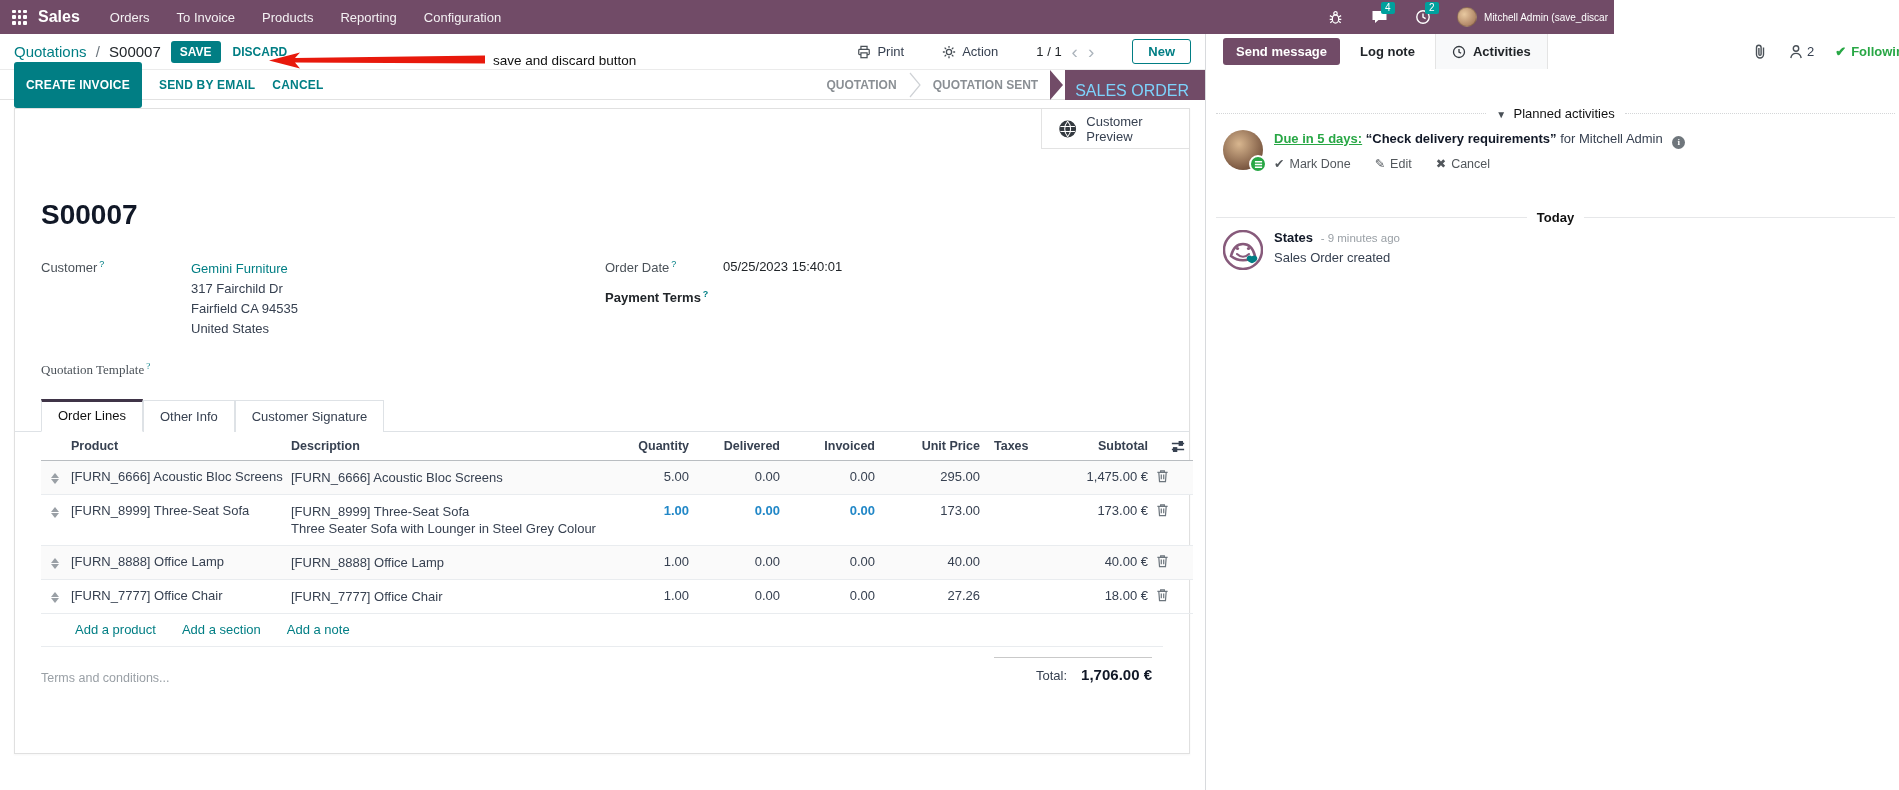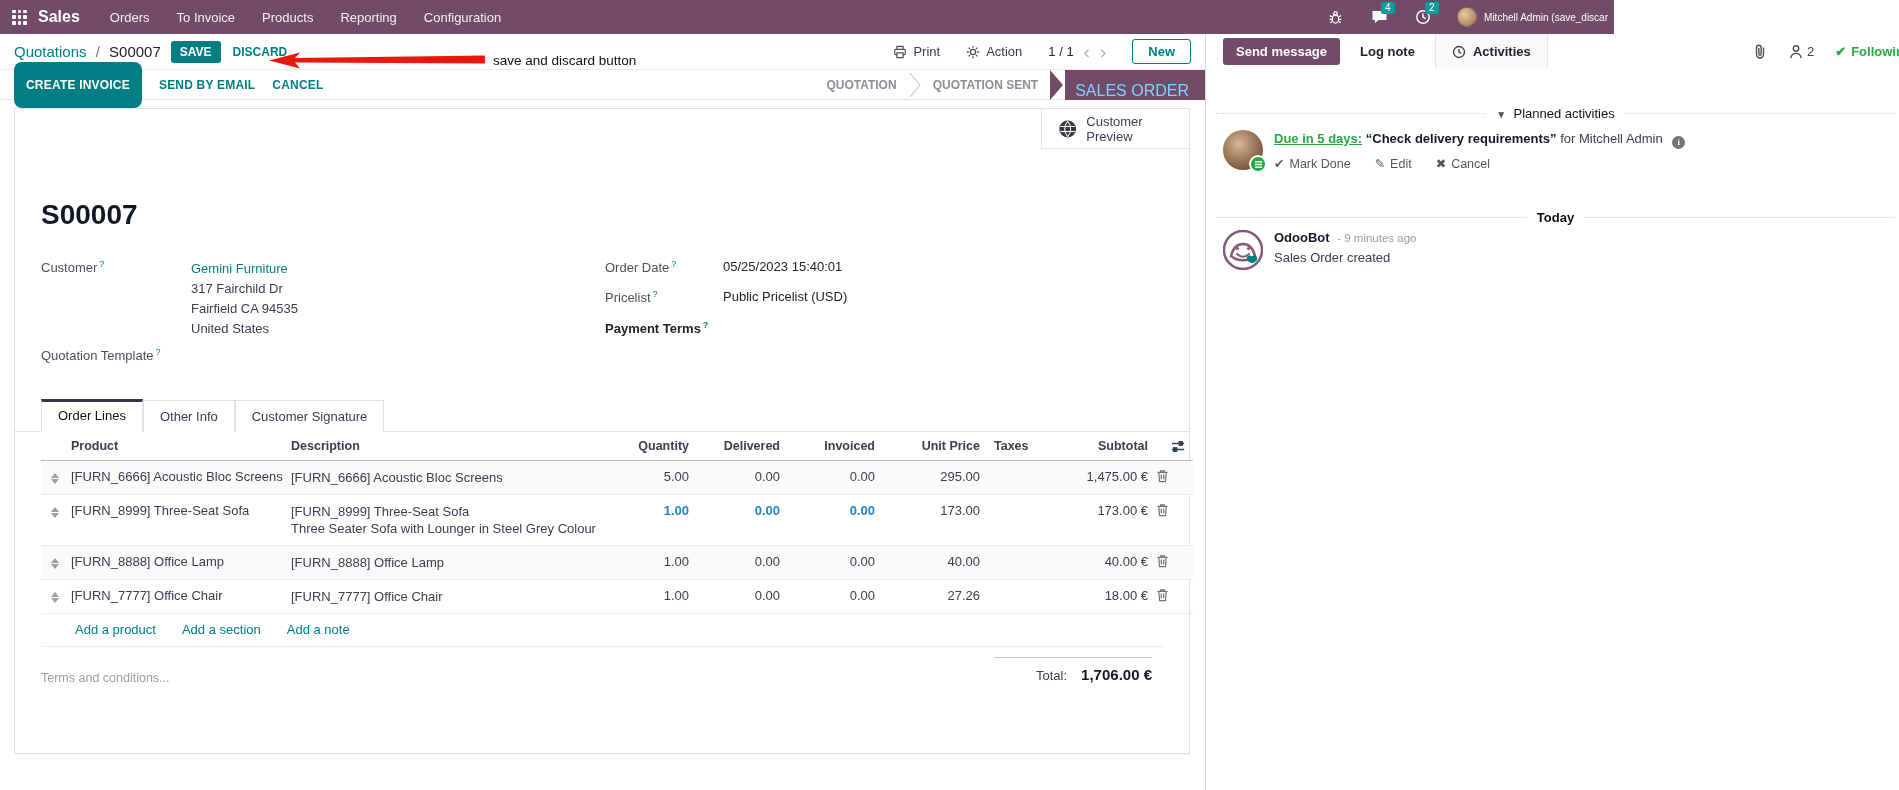--- a/index.html
+++ b/index.html
@@ -33,36 +33,36 @@
   .control-row { position:relative; height:35px; display:flex; align-items:center;
                  padding:0 14px; }
   .breadcrumb { font-size:15px; white-space:nowrap; }
   .bc-link { color:#017e84; cursor:pointer; }
   .bc-sep { color:#6c757d; margin:0 5px; }
   .bc-cur { color:#212529; }
   .btn-save { margin-left:10px; background:#017e84; color:#fff; border:none; font-weight:700;
               font-size:12px; padding:4px 9px; border-radius:3px; cursor:pointer; }
   .btn-discard { margin-left:12px; background:none; border:none; color:#017e84;
                  font-weight:700; font-size:12px; cursor:pointer; }
-  .control-right { margin-left:auto; display:flex; align-items:center; gap:26px; }
+  .control-right { margin-left:auto; display:flex; align-items:center; gap:38px; }
   .cr-item { display:flex; align-items:center; gap:6px; font-size:13px; color:#374151; cursor:pointer; }
   .pager { display:flex; align-items:center; gap:10px; font-size:13px; color:#212529; }
   .pager-arrow { color:#adb5bd; font-size:19px; line-height:1; cursor:pointer; }
   .btn-new { border:1px solid #017e84; color:#017e84; background:#fff; font-size:13px;
              font-weight:600; padding:4px 15px; border-radius:3px; cursor:pointer; }
 
   
   .annotation { position:absolute; left:268px; top:52px; display:flex; align-items:center; z-index:50; }
   .annotation-text { margin-left:7px; font-size:13.5px; color:#111; white-space:nowrap; }
 
   
   .status-row { position:relative; height:31px; border-top:1px solid #ebebeb;
                 border-bottom:1px solid #e2e2e2; display:flex; align-items:center; padding-left:14px; }
   .btn-primary-flat { background:#017e84; color:#fff; border:none; font-size:12px; font-weight:700;
-                      padding:16px 12px; border-radius:8px; cursor:pointer; letter-spacing:.2px; }
+                      padding:16px 12px; border-radius:3px; cursor:pointer; letter-spacing:.2px; }
   .btn-flat { background:none; border:none; color:#017e84; font-size:12px; font-weight:700;
               margin-left:17px; cursor:pointer; letter-spacing:.2px; }
   .steps { position:absolute; right:0; top:0; height:30px; display:flex; align-items:center; }
   .step { font-size:12px; font-weight:700; color:#8a8f94; padding:0 12px; cursor:pointer; }
   .step-chev { width:12px; height:26px; }
   .step-arrowhead { width:0; height:0; border-top:15px solid transparent;
                     border-bottom:15px solid transparent; border-left:13px solid #714B67; margin-right:2px; }
   .step-active { background:#714B67; color:#7dd3fc; height:30px; display:flex; align-items:center;
                  padding:12px 16px 0 10px; min-width:96px; }
 
@@ -77,21 +77,21 @@
 
   .help { color:#017e84; font-size:9px; vertical-align:super; margin-left:2px; }
   .flabel { color:#4b5259; font-weight:500; font-size:13px; }
   .flabel.bold { color:#212529; font-weight:700; }
 
   .left-fields { position:absolute; left:26px; top:150px; width:520px; font-size:13px; }
   .frow { display:flex; }
   .frow .flabel { width:150px; flex:none; }
   .addr { line-height:20px; color:#374151; }
   .link-teal { color:#017e84; cursor:pointer; }
-  .tmpl-row { margin-top:8px; }
+  .tmpl-row { margin-top:22px;font-family:Liberation Serif, serif; }
 
   .right-fields { position:absolute; left:590px; top:150px; right:30px; font-size:13px; }
   .rrow { display:flex; align-items:flex-start; margin-bottom:14px; }
   .rrow .flabel { width:118px; flex:none; }
   .rrow .fval { color:#212529; }
   .pt-field { position:relative; flex:1; border-bottom:2px solid #0e7d84; padding-bottom:3px; cursor:text; }
   .caret-line { display:inline-block; width:1.5px; height:14px; background:#111;
                 vertical-align:-2px; margin-left:1px; }
   .dd-caret { position:absolute; right:2px; top:5px; width:0; height:0;
               border-left:5px solid transparent; border-right:5px solid transparent;
@@ -314,24 +314,20 @@
       </div>
       <div class="frow tmpl-row">
         <span class="flabel"><span>Quotation Template</span><sup class="help">?</sup></span>
       </div>
     </div>
 
     <div class="right-fields">
       <div class="rrow">
         <span class="flabel"><span>Order Date</span><sup class="help">?</sup></span>
         <span class="fval">05/25/2023 15:40:01</span>
-      </div>
-      <div class="rrow">
-        <span class="flabel"><span>Pricelist</span><sup class="help">?</sup></span>
-        <span class="fval">Public Pricelist (USD)</span>
       </div>
       <div class="rrow">
         <span class="flabel bold"><span>Payment Terms</span><sup class="help">?</sup></span>
       </div>
     </div>
 
     <div class="tabs">
       <div class="tab active">Order Lines</div>
       <div class="tab">Other Info</div>
       <div class="tab">Customer Signature</div>
@@ -544,19 +540,19 @@
         <circle cx="20" cy="20" r="19" fill="#fff" stroke="#875A7B" stroke-width="2.5"></circle>
         <path d="M8 26c2-8 6-12 12-12s10 4 12 12a19 19 0 0 1-24 0z" fill="none" stroke="#875A7B" stroke-width="2.5"></path>
         <circle cx="14.5" cy="18.5" r="1.6" fill="#875A7B"></circle>
         <circle cx="25.5" cy="18.5" r="1.6" fill="#875A7B"></circle>
         <path d="M14 24c3.5 3.5 8.5 3.5 12 0" fill="none" stroke="#875A7B" stroke-width="2" stroke-linecap="round"></path>
         <path d="M29 26.5c2.3-2.1 5.6-.4 5.3 2.2-.2 2-2.8 3.6-5.3 4.6-2.5-1-5.1-2.6-5.3-4.6-.3-2.6 3-4.3 5.3-2.2z" fill="#017e84"></path>
       </svg>
     </div>
     <div class="msg-body">
       <div class="msg-head">
-        <span class="msg-author">OdooBot</span>
+        <span class="msg-author">States</span>
         <span class="msg-time">- 9 minutes ago</span>
       </div>
       <div class="msg-text">Sales Order created</div>
     </div>
   </div>
 </div>
 
 </body></html>

